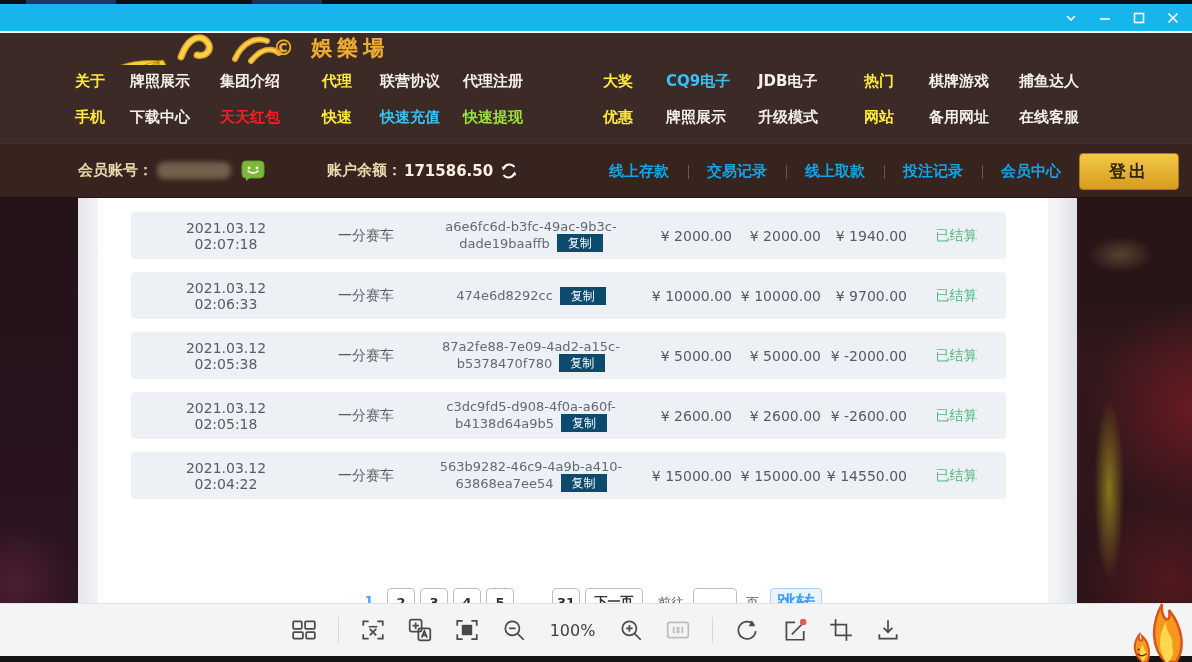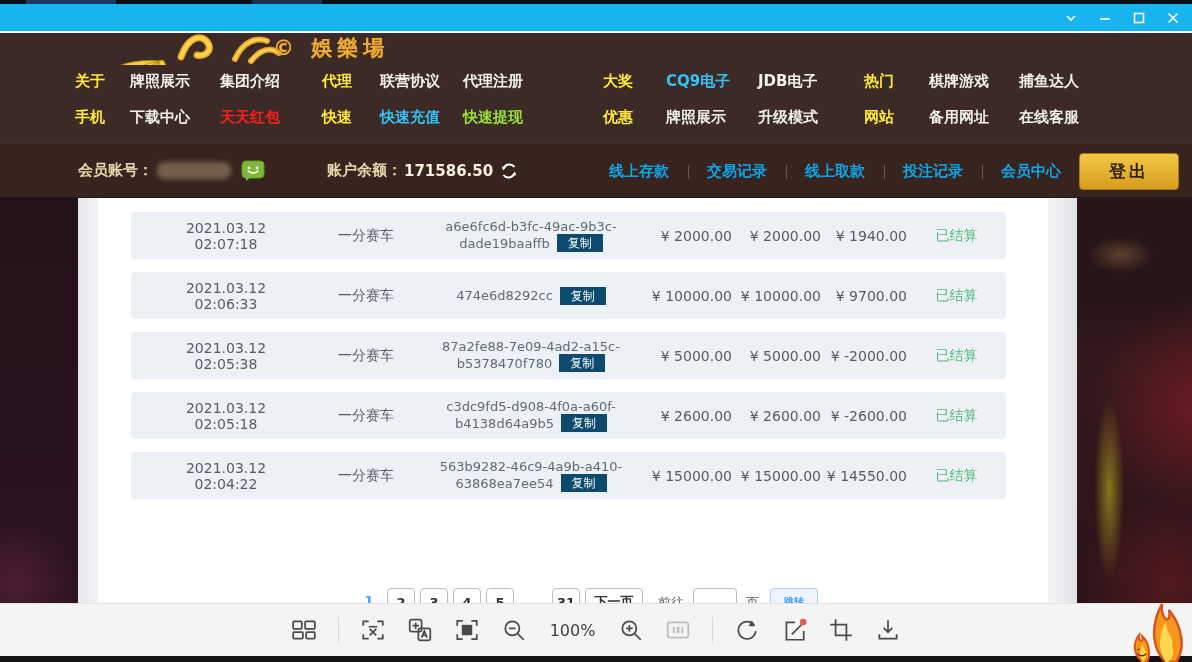--- a/index.html
+++ b/index.html
@@ -66,21 +66,21 @@
 
   
   .pagination{position:absolute;left:258px;top:390px;display:flex;align-items:flex-start;gap:5px;font-size:13px;color:#303030;}
   .pg-current{width:26px;text-align:center;color:#409eff;font-weight:bold;padding-top:5px;}
   .pg-btn{min-width:28px;height:28px;background:#fff;border:1px solid #b9bfc7;border-radius:4px;font-size:13px;font-weight:bold;color:#303030;cursor:pointer;padding:0 4px;}
   .pg-ellipsis{width:28px;text-align:center;letter-spacing:2px;padding-top:14px;color:#303030;}
   .pg-next{min-width:58px;}
   .pg-goto{padding:6px 4px 0 10px;color:#5a5e66;white-space:nowrap;}
   .pg-input{width:44px;height:28px;border:1px solid #b9bfc7;border-radius:4px;background:#fff;}
   .pg-suffix{padding:6px 2px 0 4px;color:#5a5e66;}
-  .pg-jump{min-width:48px;height:28px;margin-left:4px;background:#ecf5ff;border:1px solid #a8d1ff;border-radius:4px;color:#409eff;font-size:10px;font-weight:bold;cursor:pointer;}
+  .pg-jump{min-width:48px;height:28px;margin-left:4px;background:#ecf5ff;border:1px solid #a8d1ff;border-radius:4px;color:#409eff;font-size:19px;font-weight:bold;cursor:pointer;}
 
   
   .toolbar{position:absolute;left:0;top:603px;width:1192px;height:53px;background:#f4f4f4;border-top:1px solid #e2e2e2;display:flex;align-items:center;justify-content:center;gap:21px;z-index:5;}
   .tool-btn{background:none;border:none;padding:0;display:flex;align-items:center;cursor:pointer;}
   .tool-btn svg{stroke:#4a4a4a;fill:none;stroke-width:1.6;}
   .tool-btn.disabled svg{stroke:#bdbdbd;}
   .tool-sep{width:1px;height:26px;background:#d8d8d8;}
   .zoom-level{font-size:16px;color:#3f3f3f;padding:0 2px;}
   .bottom-strip{position:absolute;left:0;top:656px;width:1192px;height:6px;background:#141414;z-index:6;}
 

